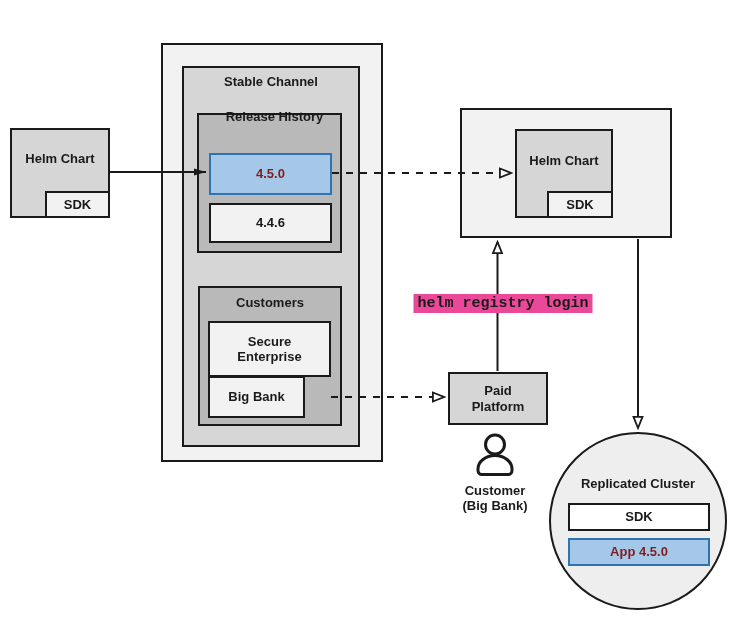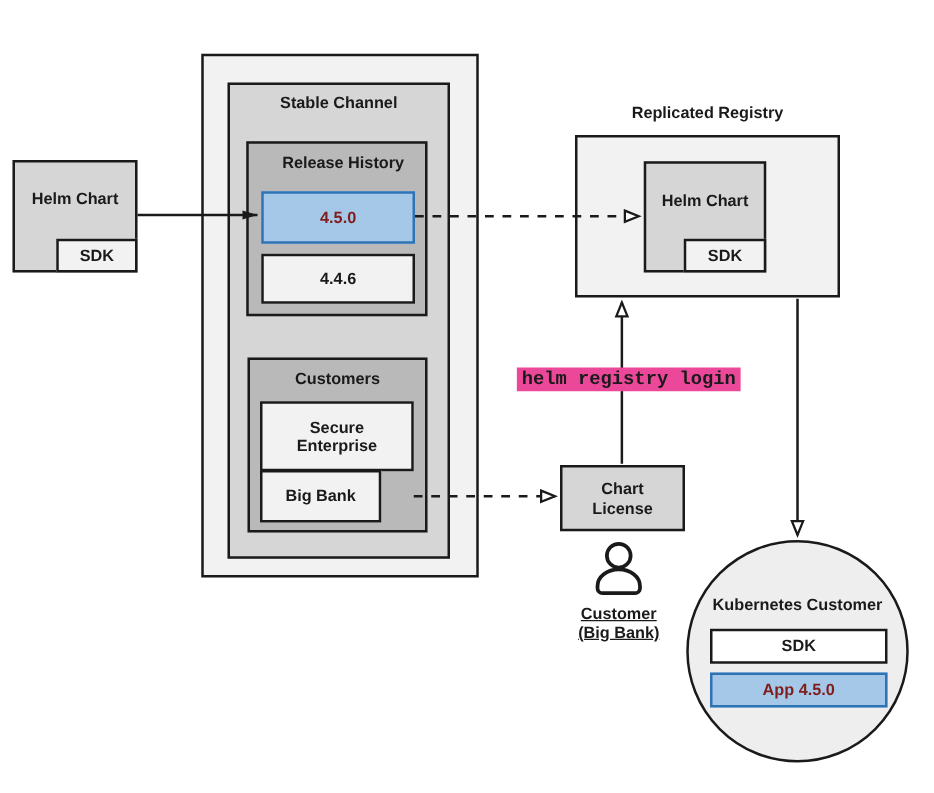--- a/index.html
+++ b/index.html
@@ -16,79 +16,78 @@
   .fill-dark{background:#b9b9b9;}
   .fill-white{background:#ffffff;}
   .blue{background:#a6c8e8;border-color:#2e74b5;color:#7f1d1d;}
   .circle{border-radius:50%;background:#eeeeee;}
   .overlay{position:absolute;left:0;top:0;z-index:5;pointer-events:none;}
   .cmd{
     position:absolute;z-index:6;background:#ec4899;padding:1px 4px;
     font-family:"Liberation Mono","DejaVu Sans Mono",monospace;
     font-weight:700;font-size:15px;white-space:nowrap;transform:translateX(-50%);
   }
-  .twoline span{display:block;text-decoration:underline;}
+  .twoline span{display:block;}
 </style>
 </head>
 <body>
 
 <div class="stage">
 
   <div class="box fill-mid flexc" style="left:10px;top:128px;width:100px;height:90px;">
     <span class="lbl" style="margin-bottom:28px;">Helm Chart</span>
   </div>
   <div class="box fill-lightest flexc" style="left:45px;top:191px;width:65px;height:27px;z-index:2;">
     <span class="lbl">SDK</span>
   </div>
 
   <div class="box fill-lightest" style="left:161px;top:43px;width:222px;height:419px;"></div>
 
   <div class="box fill-mid" style="left:182px;top:66px;width:178px;height:381px;"></div>
   <div class="toplbl" style="left:182px;top:75px;width:178px;">Stable Channel</div>
 
   <div class="box fill-dark" style="left:197px;top:113px;width:145px;height:140px;"></div>
-  <div class="toplbl" style="left:197px;top:123px;width:155px;">Release History</div>
+  <div class="toplbl" style="left:197px;top:110px;width:155px;">Release History</div>
 
   <div class="box blue flexc" style="left:209px;top:153px;width:123px;height:42px;">
     <span class="lbl">4.5.0</span>
   </div>
   <div class="box fill-lightest flexc" style="left:209px;top:203px;width:123px;height:40px;">
     <span class="lbl">4.4.6</span>
   </div>
 
   <div class="box fill-dark" style="left:198px;top:286px;width:144px;height:140px;"></div>
   <div class="toplbl" style="left:198px;top:296px;width:144px;">Customers</div>
 
   <div class="box fill-lightest flexc" style="left:208px;top:321px;width:123px;height:56px;">
     <span class="lbl" style="width:84px;">Secure Enterprise</span>
   </div>
   <div class="box fill-lightest flexc" style="left:208px;top:376px;width:97px;height:42px;">
     <span class="lbl">Big Bank</span>
   </div>
 
-  <div class="toplbl" style="left:460px;top:83px;width:212px;">Replicated Registry</div>
   <div class="box fill-lightest" style="left:460px;top:108px;width:212px;height:130px;"></div>
   <div class="box fill-mid flexc" style="left:515px;top:129px;width:98px;height:89px;">
     <span class="lbl" style="margin-bottom:26px;">Helm Chart</span>
   </div>
   <div class="box fill-lightest flexc" style="left:547px;top:191px;width:66px;height:27px;z-index:2;">
     <span class="lbl">SDK</span>
   </div>
 
   <div class="box fill-mid flexc" style="left:448px;top:372px;width:100px;height:53px;">
-    <span class="lbl" style="width:58px;">Chart License</span>
+    <span class="lbl" style="width:58px;">Paid Platform</span>
   </div>
 
   <div class="toplbl twoline" style="left:445px;top:484px;width:100px;">
     <span>Customer</span>
     <span>(Big Bank)</span>
   </div>
 
   <div class="box circle" style="left:549px;top:432px;width:178px;height:178px;"></div>
-  <div class="toplbl" style="left:549px;top:477px;width:178px;">Kubernetes Customer</div>
+  <div class="toplbl" style="left:549px;top:477px;width:178px;">Replicated Cluster</div>
   <div class="box fill-white flexc" style="left:568px;top:503px;width:142px;height:28px;">
     <span class="lbl">SDK</span>
   </div>
   <div class="box blue flexc" style="left:568px;top:538px;width:142px;height:28px;">
     <span class="lbl">App 4.5.0</span>
   </div>
 
   <div class="cmd" style="left:503px;top:294px;">helm registry login</div>
 
   <svg class="overlay" width="747" height="634" viewBox="0 0 747 634">

